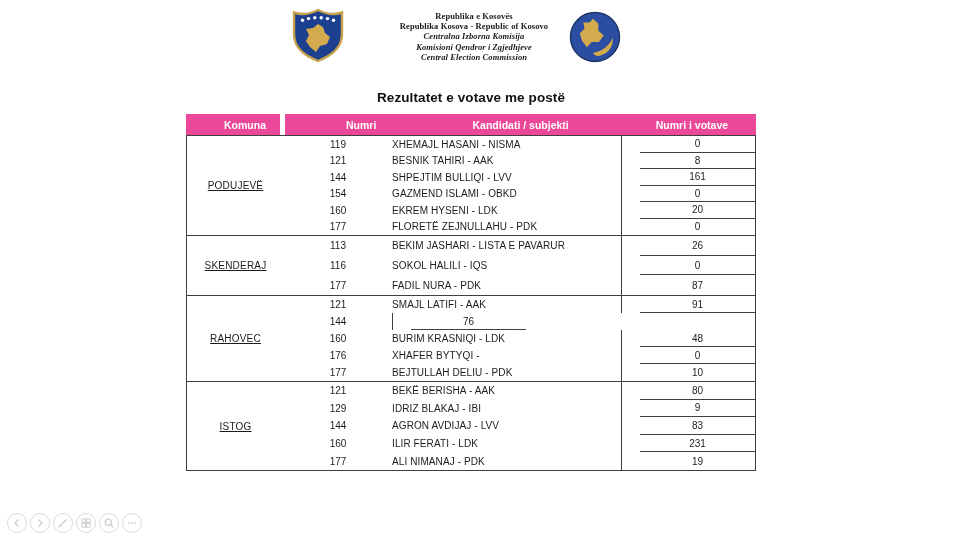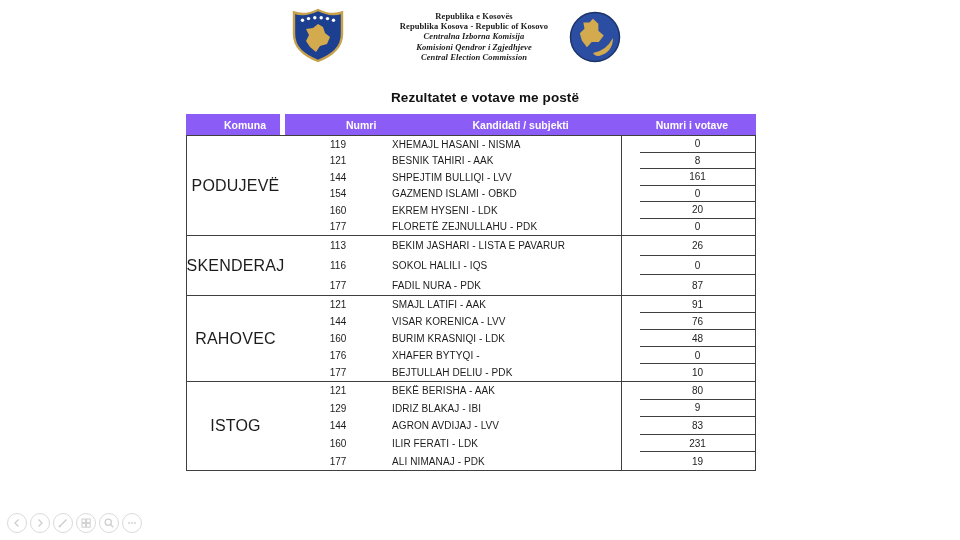--- a/index.html
+++ b/index.html
@@ -10,46 +10,46 @@
   
   .org-header { position:absolute; top:5px; left:0; width:960px; height:60px; }
   .coa-logo { position:absolute; left:289px; top:2px; width:58px; height:56px; }
   .cec-logo { position:absolute; left:569px; top:6px; width:52px; height:52px; }
   .org-text { position:absolute; left:354px; top:6px; width:240px; text-align:center;
               font-family:"Liberation Serif", serif; color:#1a1a1a; }
   .org-text .l { font-size:8.5px; font-weight:bold; line-height:10.2px; letter-spacing:.1px; }
   .org-text .l.it { font-style:italic; }
 
   
-  .slide-title { position:absolute; left:200px; top:90px; width:570px; text-align:center;
+  .slide-title { position:absolute; left:186px; top:90px; width:570px; text-align:center;
                  font-size:13.5px; font-weight:bold; color:#111; letter-spacing:.1px; }
 
   
   .results-table { position:absolute; left:186px; top:114px; width:570px; }
   .thead { display:flex; height:21px; }
-  .th { background:#8b5cf6; color:#fff; font-size:10.5px; font-weight:bold;
+  .th { background:#ec4899; color:#fff; font-size:10.5px; font-weight:bold;
         display:flex; align-items:center;padding-left:24px; }
   .th-komuna { width:94px; justify-content:center; }
   .th-gap { width:5px; background:#fff; }
   .th-rest { width:471px; }
   .th-rest span { display:flex; align-items:center; justify-content:center; height:100%; }
   .th-numri  { width:110px; }
   .th-kand   { width:226px; }
   .th-vota   { width:135px; }
 
   .tbody { border:1.5px solid #3f3f3f; border-top:none; width:570px; }
   .tbody { border-top:1.5px solid #3f3f3f; margin-top:0; }
   .table-group { display:flex; border-bottom:1.5px solid #3f3f3f; }
   .table-group:last-child { border-bottom:none; }
   .table-group:nth-of-type(1) { height:100px; }
   .table-group:nth-of-type(2) { height:60px;  }
   .table-group:nth-of-type(3) { height:86px;  }
   .table-group:nth-of-type(4) { height:88px;  }
   .komuna-cell { width:97px; display:flex; align-items:center; justify-content:center;
-                 font-size:16px; color:#1c1c1c; letter-spacing:.2px; }
+                 font-size:10px; color:#1c1c1c; letter-spacing:.2px;text-decoration:underline; }
   .group-rows { flex:1; display:flex; flex-direction:column; }
   .trow { flex:1; display:flex; align-items:stretch; }
   .numri-cell { width:108px; display:flex; align-items:center; justify-content:center;
                 font-size:10px; color:#1c1c1c; }
   .kandidati-cell { flex:1; display:flex; align-items:center; font-size:10px;
                     color:#1c1c1c; letter-spacing:.1px; }
   .votes-cell { width:134px; border-left:1px solid #3f3f3f; display:flex; align-items:stretch; }
   .vote-box { margin-left:18px; flex:1; display:flex; align-items:center; justify-content:center;
               font-size:10px; color:#1c1c1c; border-bottom:1.2px solid #3f3f3f; }
   .trow:last-child .vote-box { border-bottom:none; }
@@ -195,21 +195,20 @@
   <div class="trow">
     <div class="numri-cell">121</div>
     <div class="kandidati-cell">SMAJL LATIFI - AAK</div>
     <div class="votes-cell">
       <div class="vote-box">91</div>
     </div>
   </div>
 
   <div class="trow">
     <div class="numri-cell">144</div>
-    <div class="kandidati-cell">VISAR KORENICA - LVV</div>
     <div class="votes-cell">
       <div class="vote-box">76</div>
     </div>
   </div>
 
   <div class="trow">
     <div class="numri-cell">160</div>
     <div class="kandidati-cell">BURIM KRASNIQI - LDK</div>
     <div class="votes-cell">
       <div class="vote-box">48</div>

